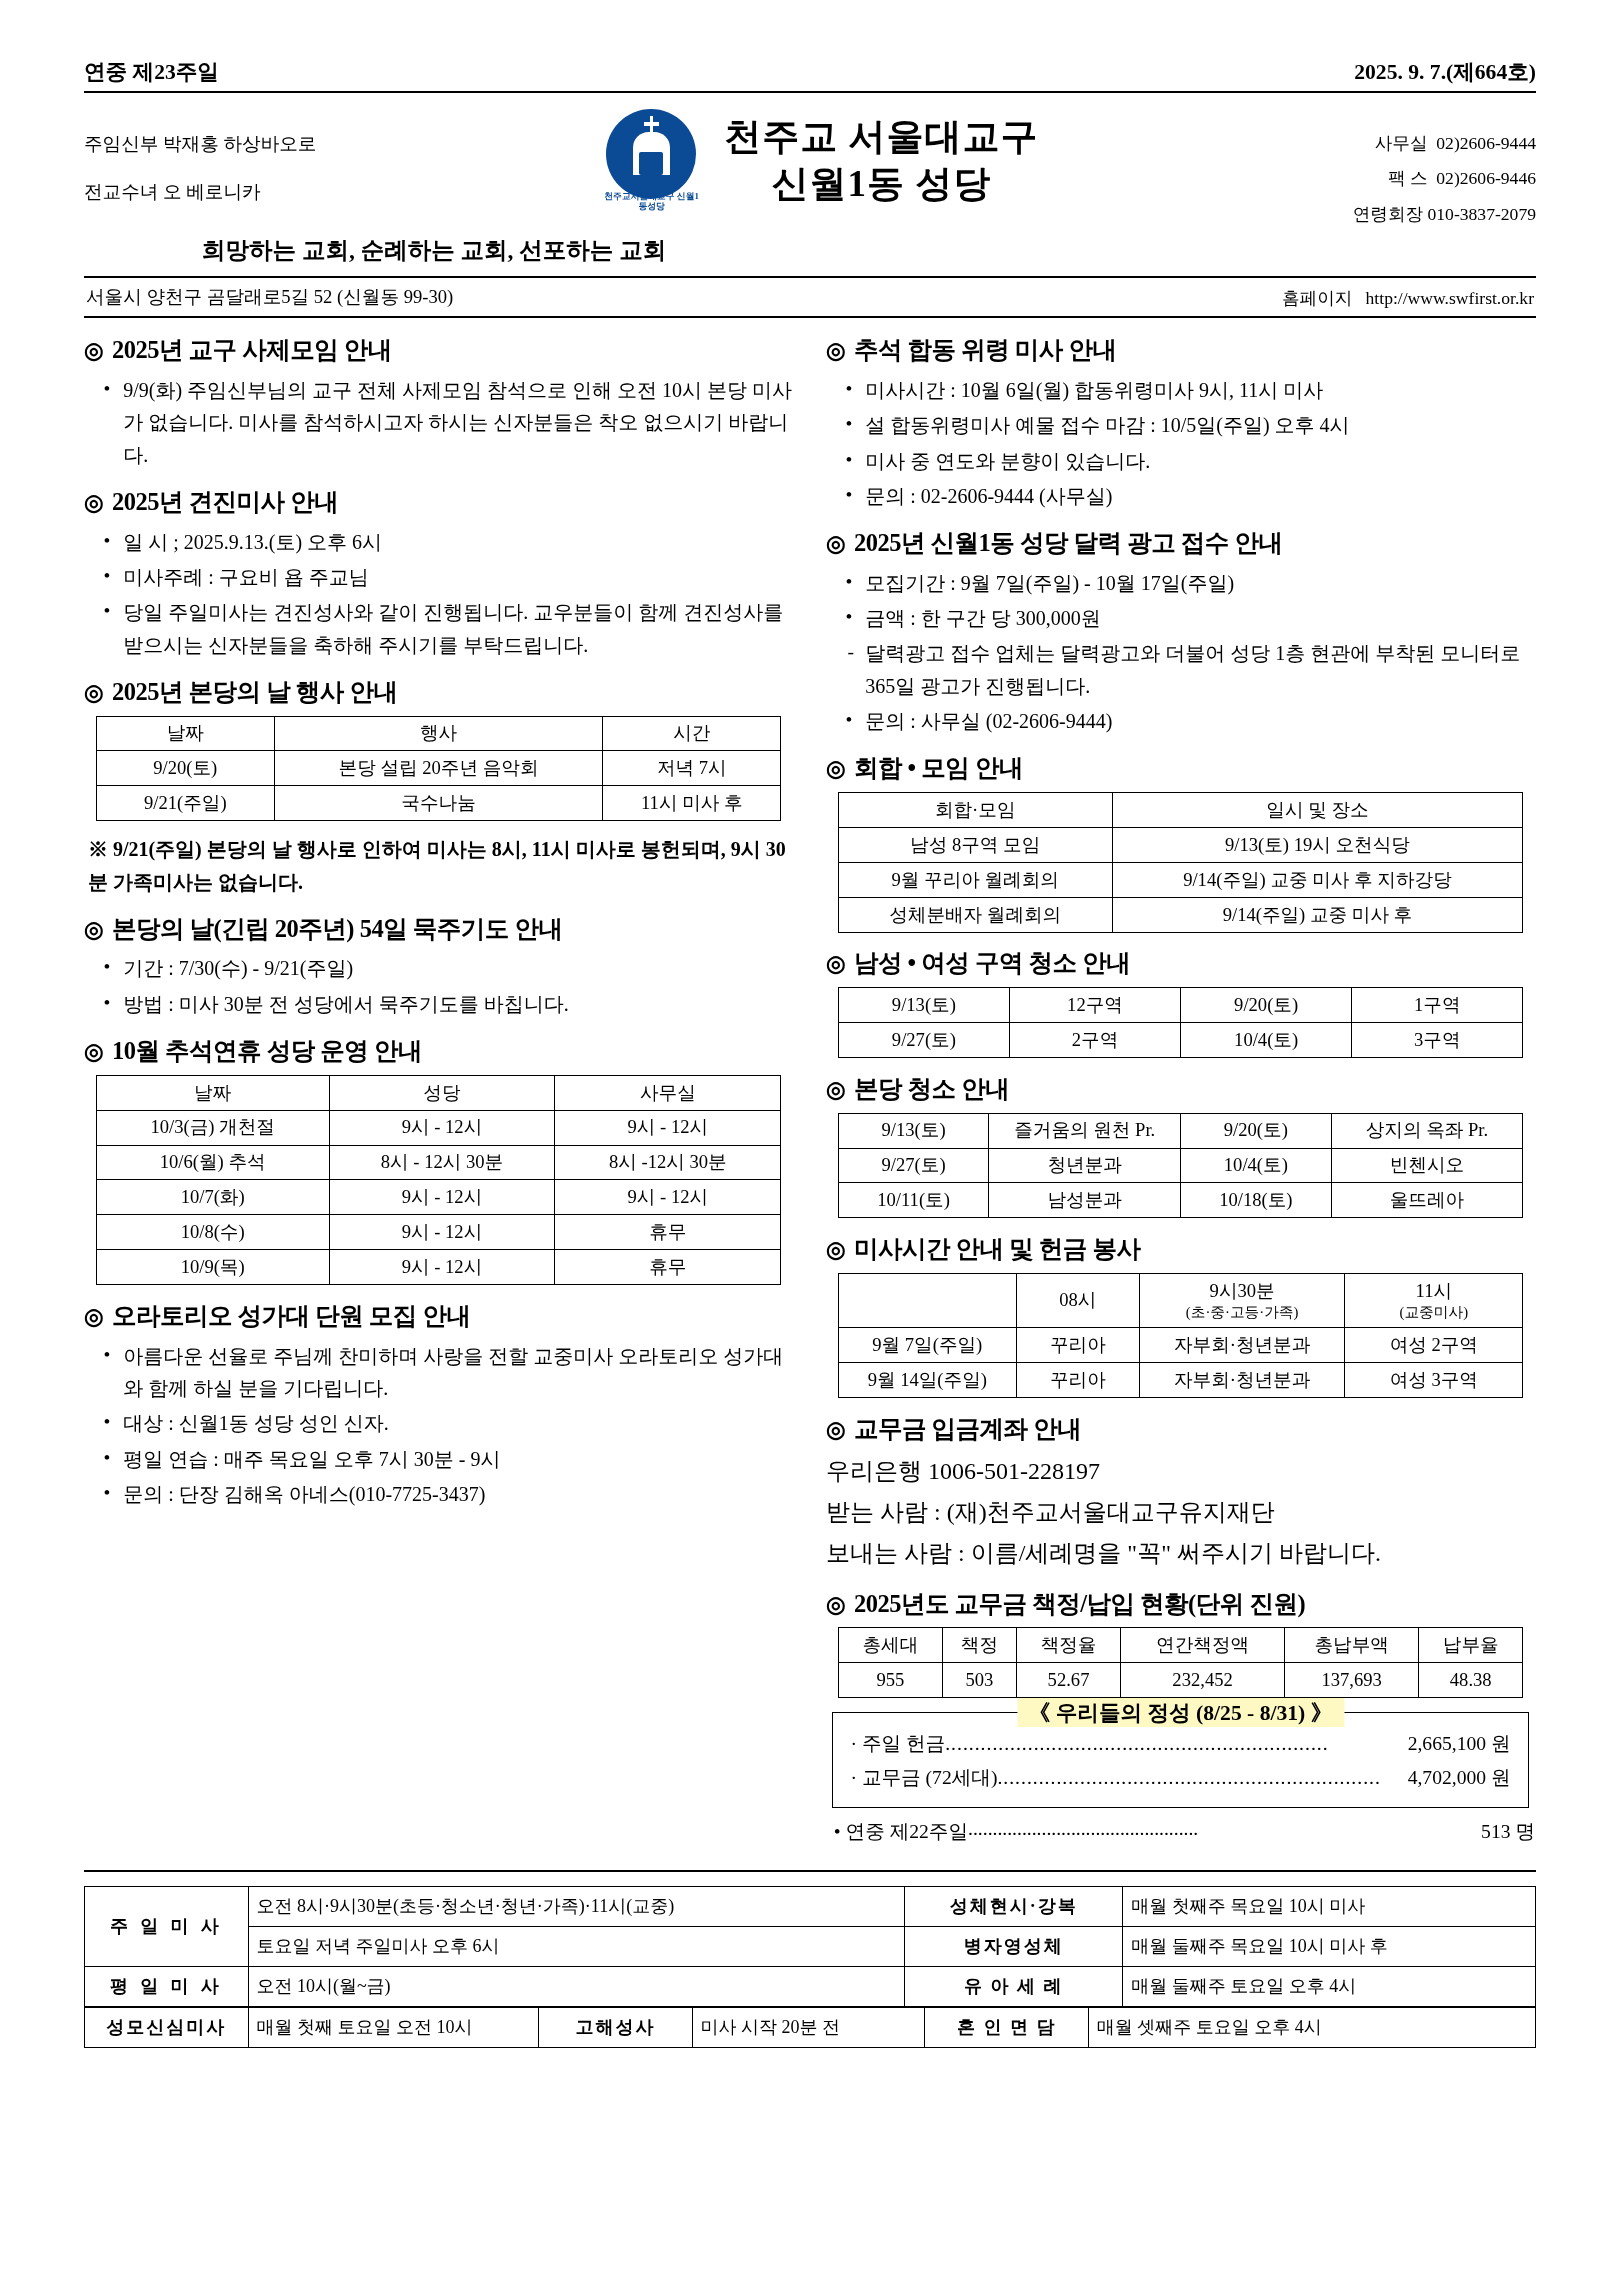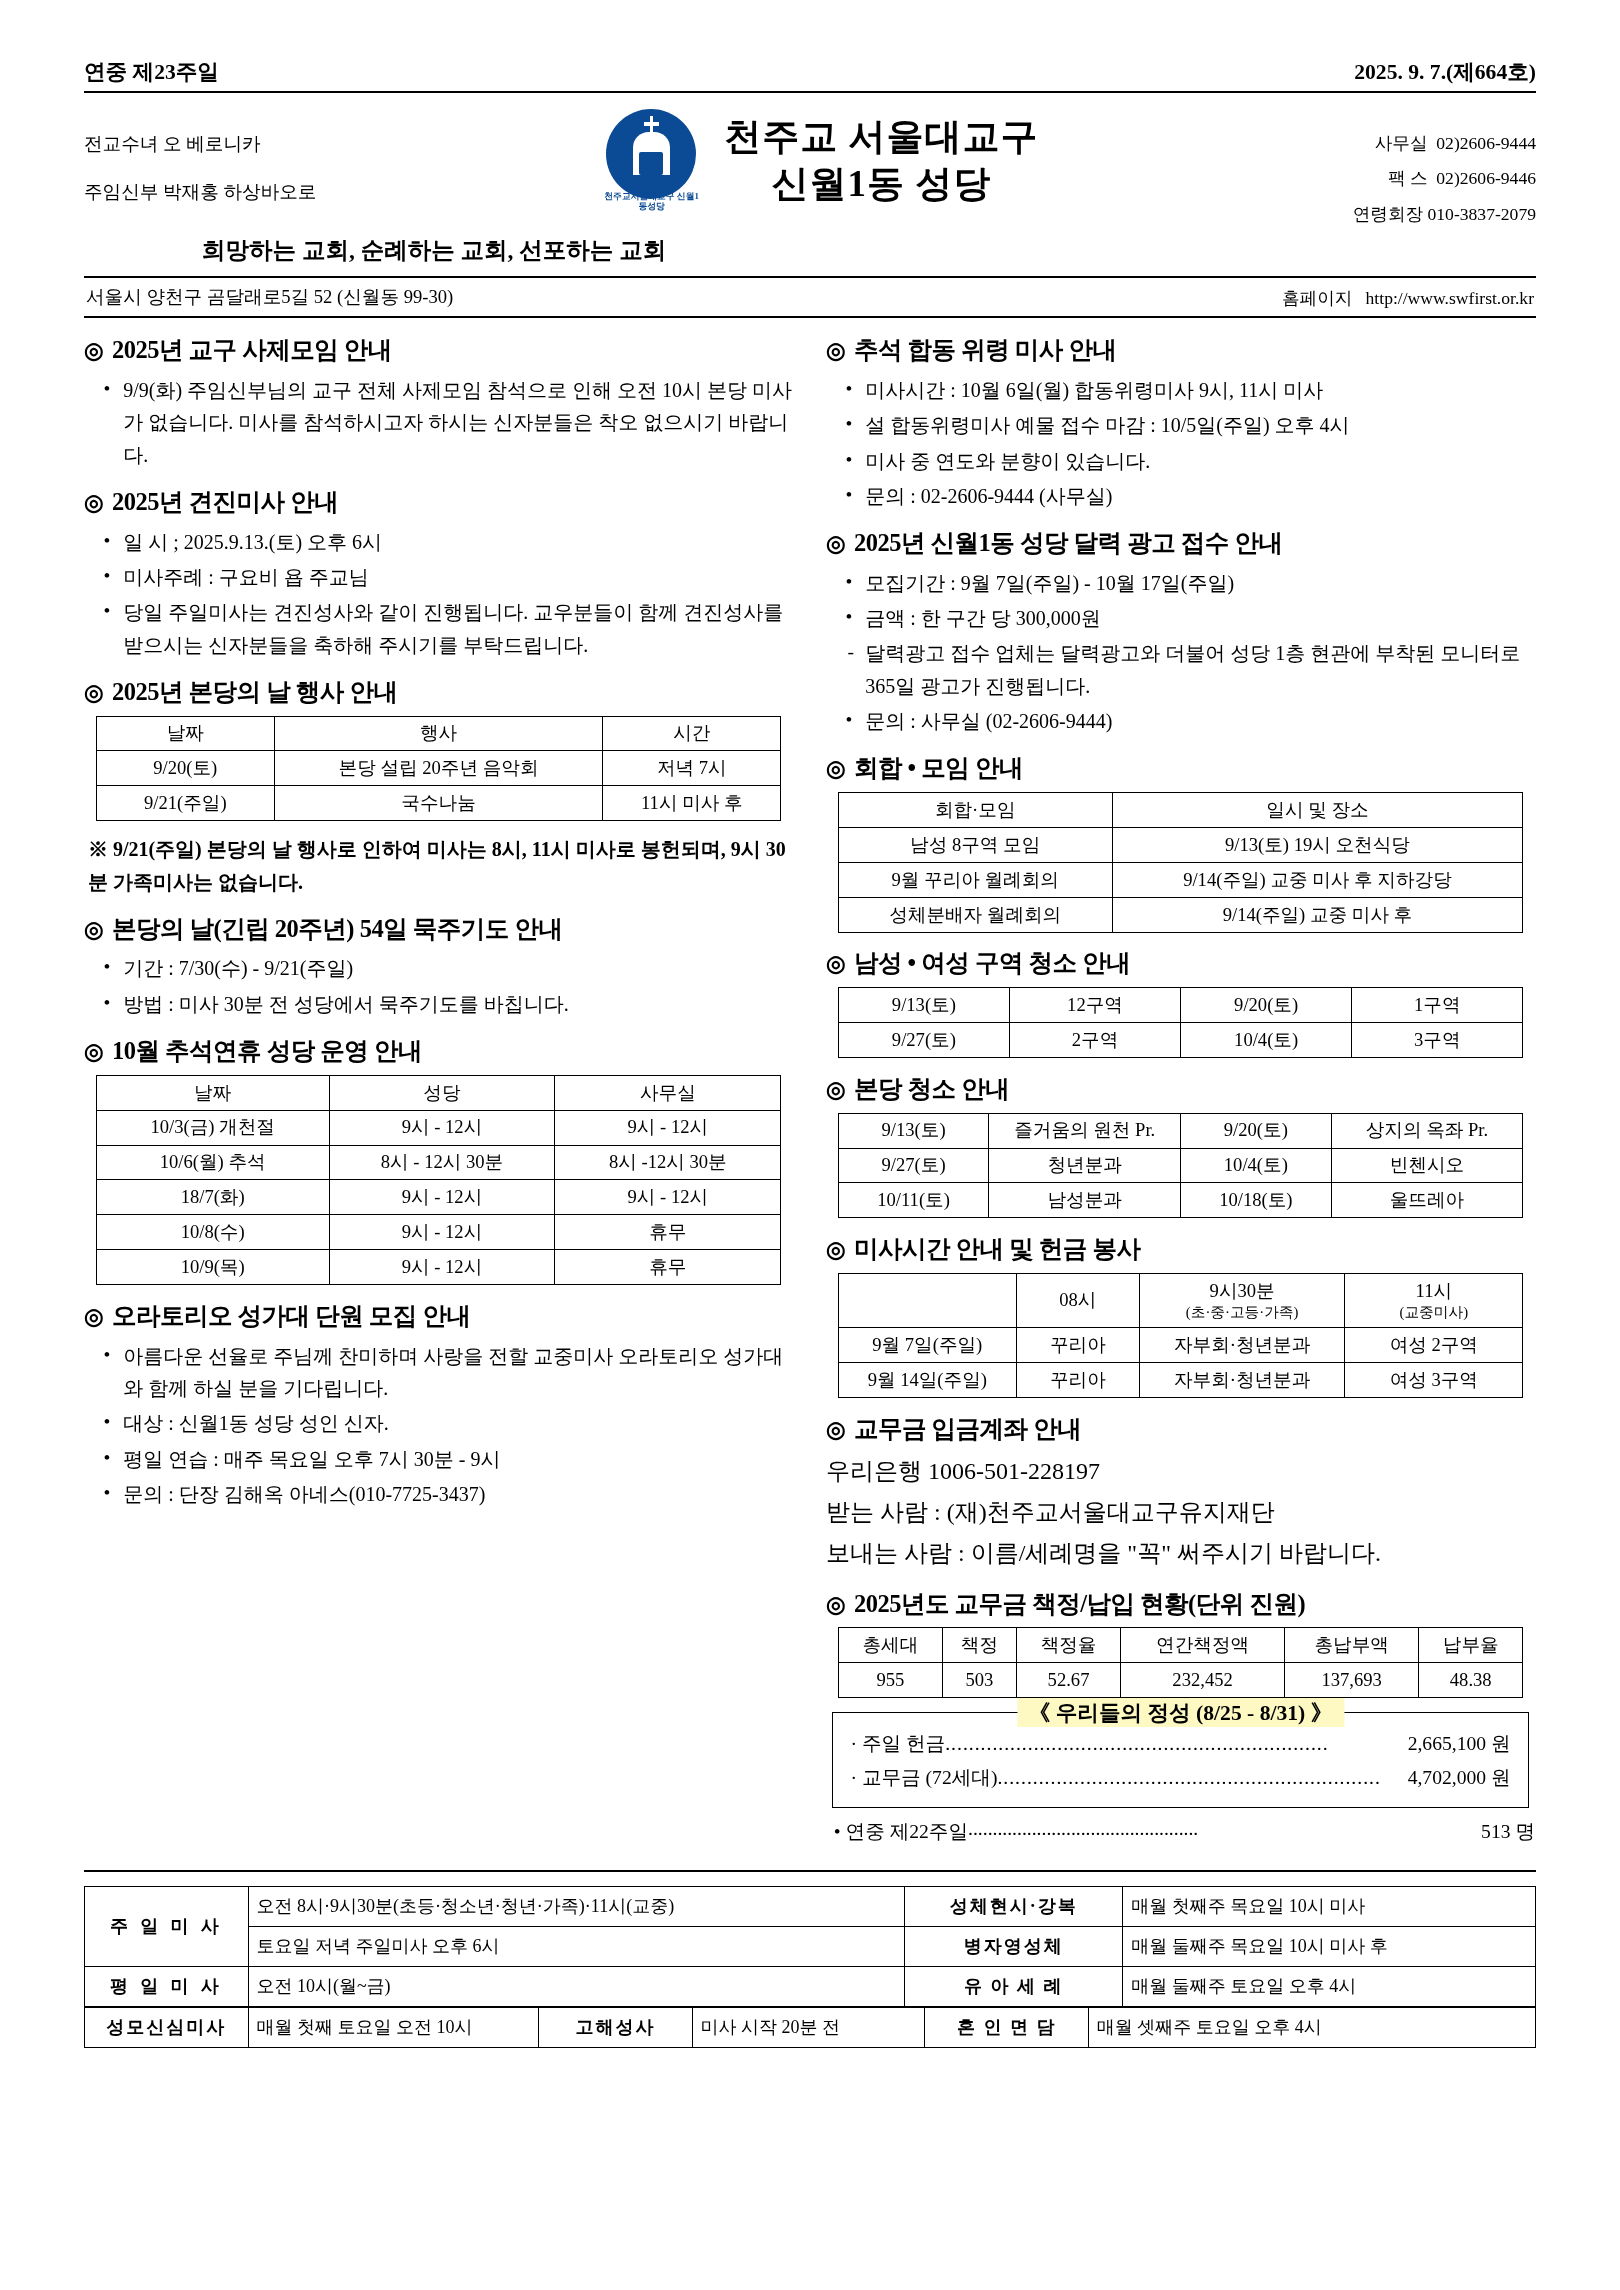--- a/index.html
+++ b/index.html
@@ -282,22 +282,22 @@
 
 <div class="page">
 
   <div class="top-line">
     <span>연중 제23주일</span>
     <span>2025. 9. 7.(제664호)</span>
   </div>
 
   <div class="masthead">
     <div class="mh-left">
+      <div>주임신부 박재홍 하상바오로</div>
       <div>전교수녀 오 베로니카</div>
-      <div>주임신부 박재홍 하상바오로</div>
     </div>
     <div class="mh-center">
       <div class="logo">
         <div class="disc"></div>
         <div class="bldg"></div>
         <div class="cross-v"></div>
         <div class="cross-h"></div>
         <div class="ring">천주교서울대교구
 신월1동성당</div>
       </div>
@@ -393,21 +393,21 @@
           <td>10/3(금) 개천절</td>
           <td>9시 - 12시</td>
           <td>9시 - 12시</td>
         </tr>
         <tr>
           <td>10/6(월) 추석</td>
           <td>8시 - 12시 30분</td>
           <td>8시 -12시 30분</td>
         </tr>
         <tr>
-          <td>18/7(화)</td>
+          <td>10/7(화)</td>
           <td>9시 - 12시</td>
           <td>9시 - 12시</td>
         </tr>
         <tr>
           <td>10/8(수)</td>
           <td>9시 - 12시</td>
           <td>휴무</td>
         </tr>
         <tr>
           <td>10/9(목)</td>

